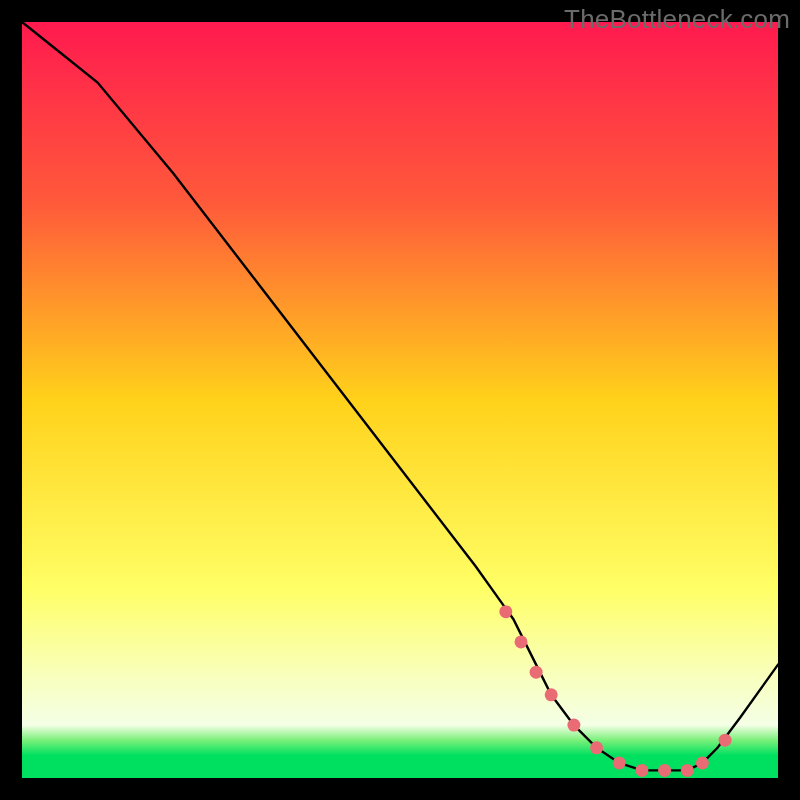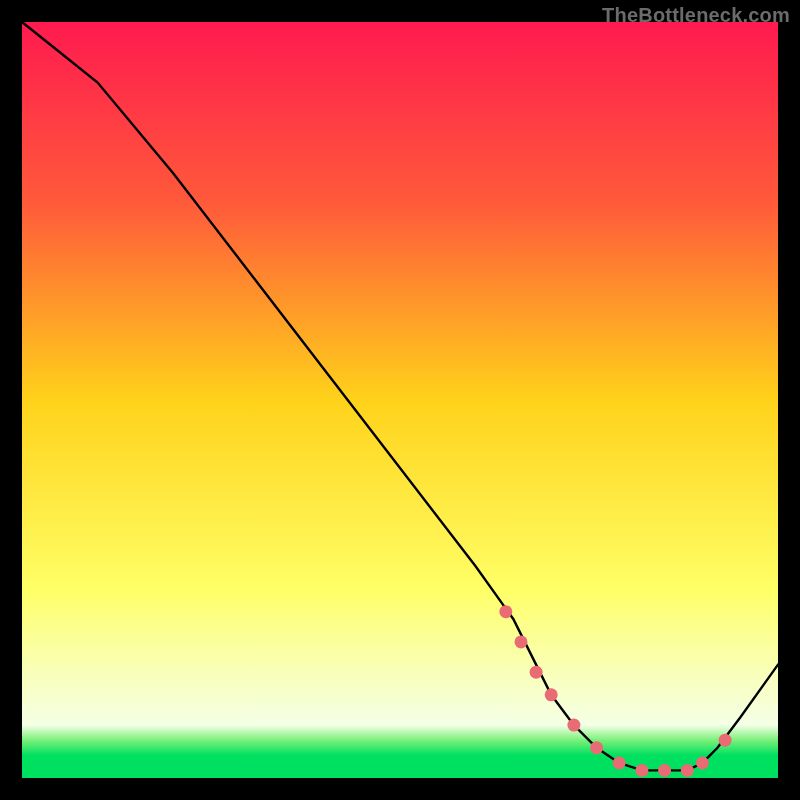--- a/index.html
+++ b/index.html
@@ -15,22 +15,22 @@
     position: relative;
     width: 800px;
     height: 800px;
     background: #000;
   }
   .watermark {
     position: absolute;
     top: 4px;
     right: 10px;
     color: #6b6b6b;
-    font-size: 20px;
-    font-weight: 700;
+    font-size: 26px;
+    font-weight: 400;
     letter-spacing: 0.2px;
     z-index: 5;
   }
   .plot {
     position: absolute;
     left: 22px;
     top: 22px;
     width: 756px;
     height: 756px;
     

